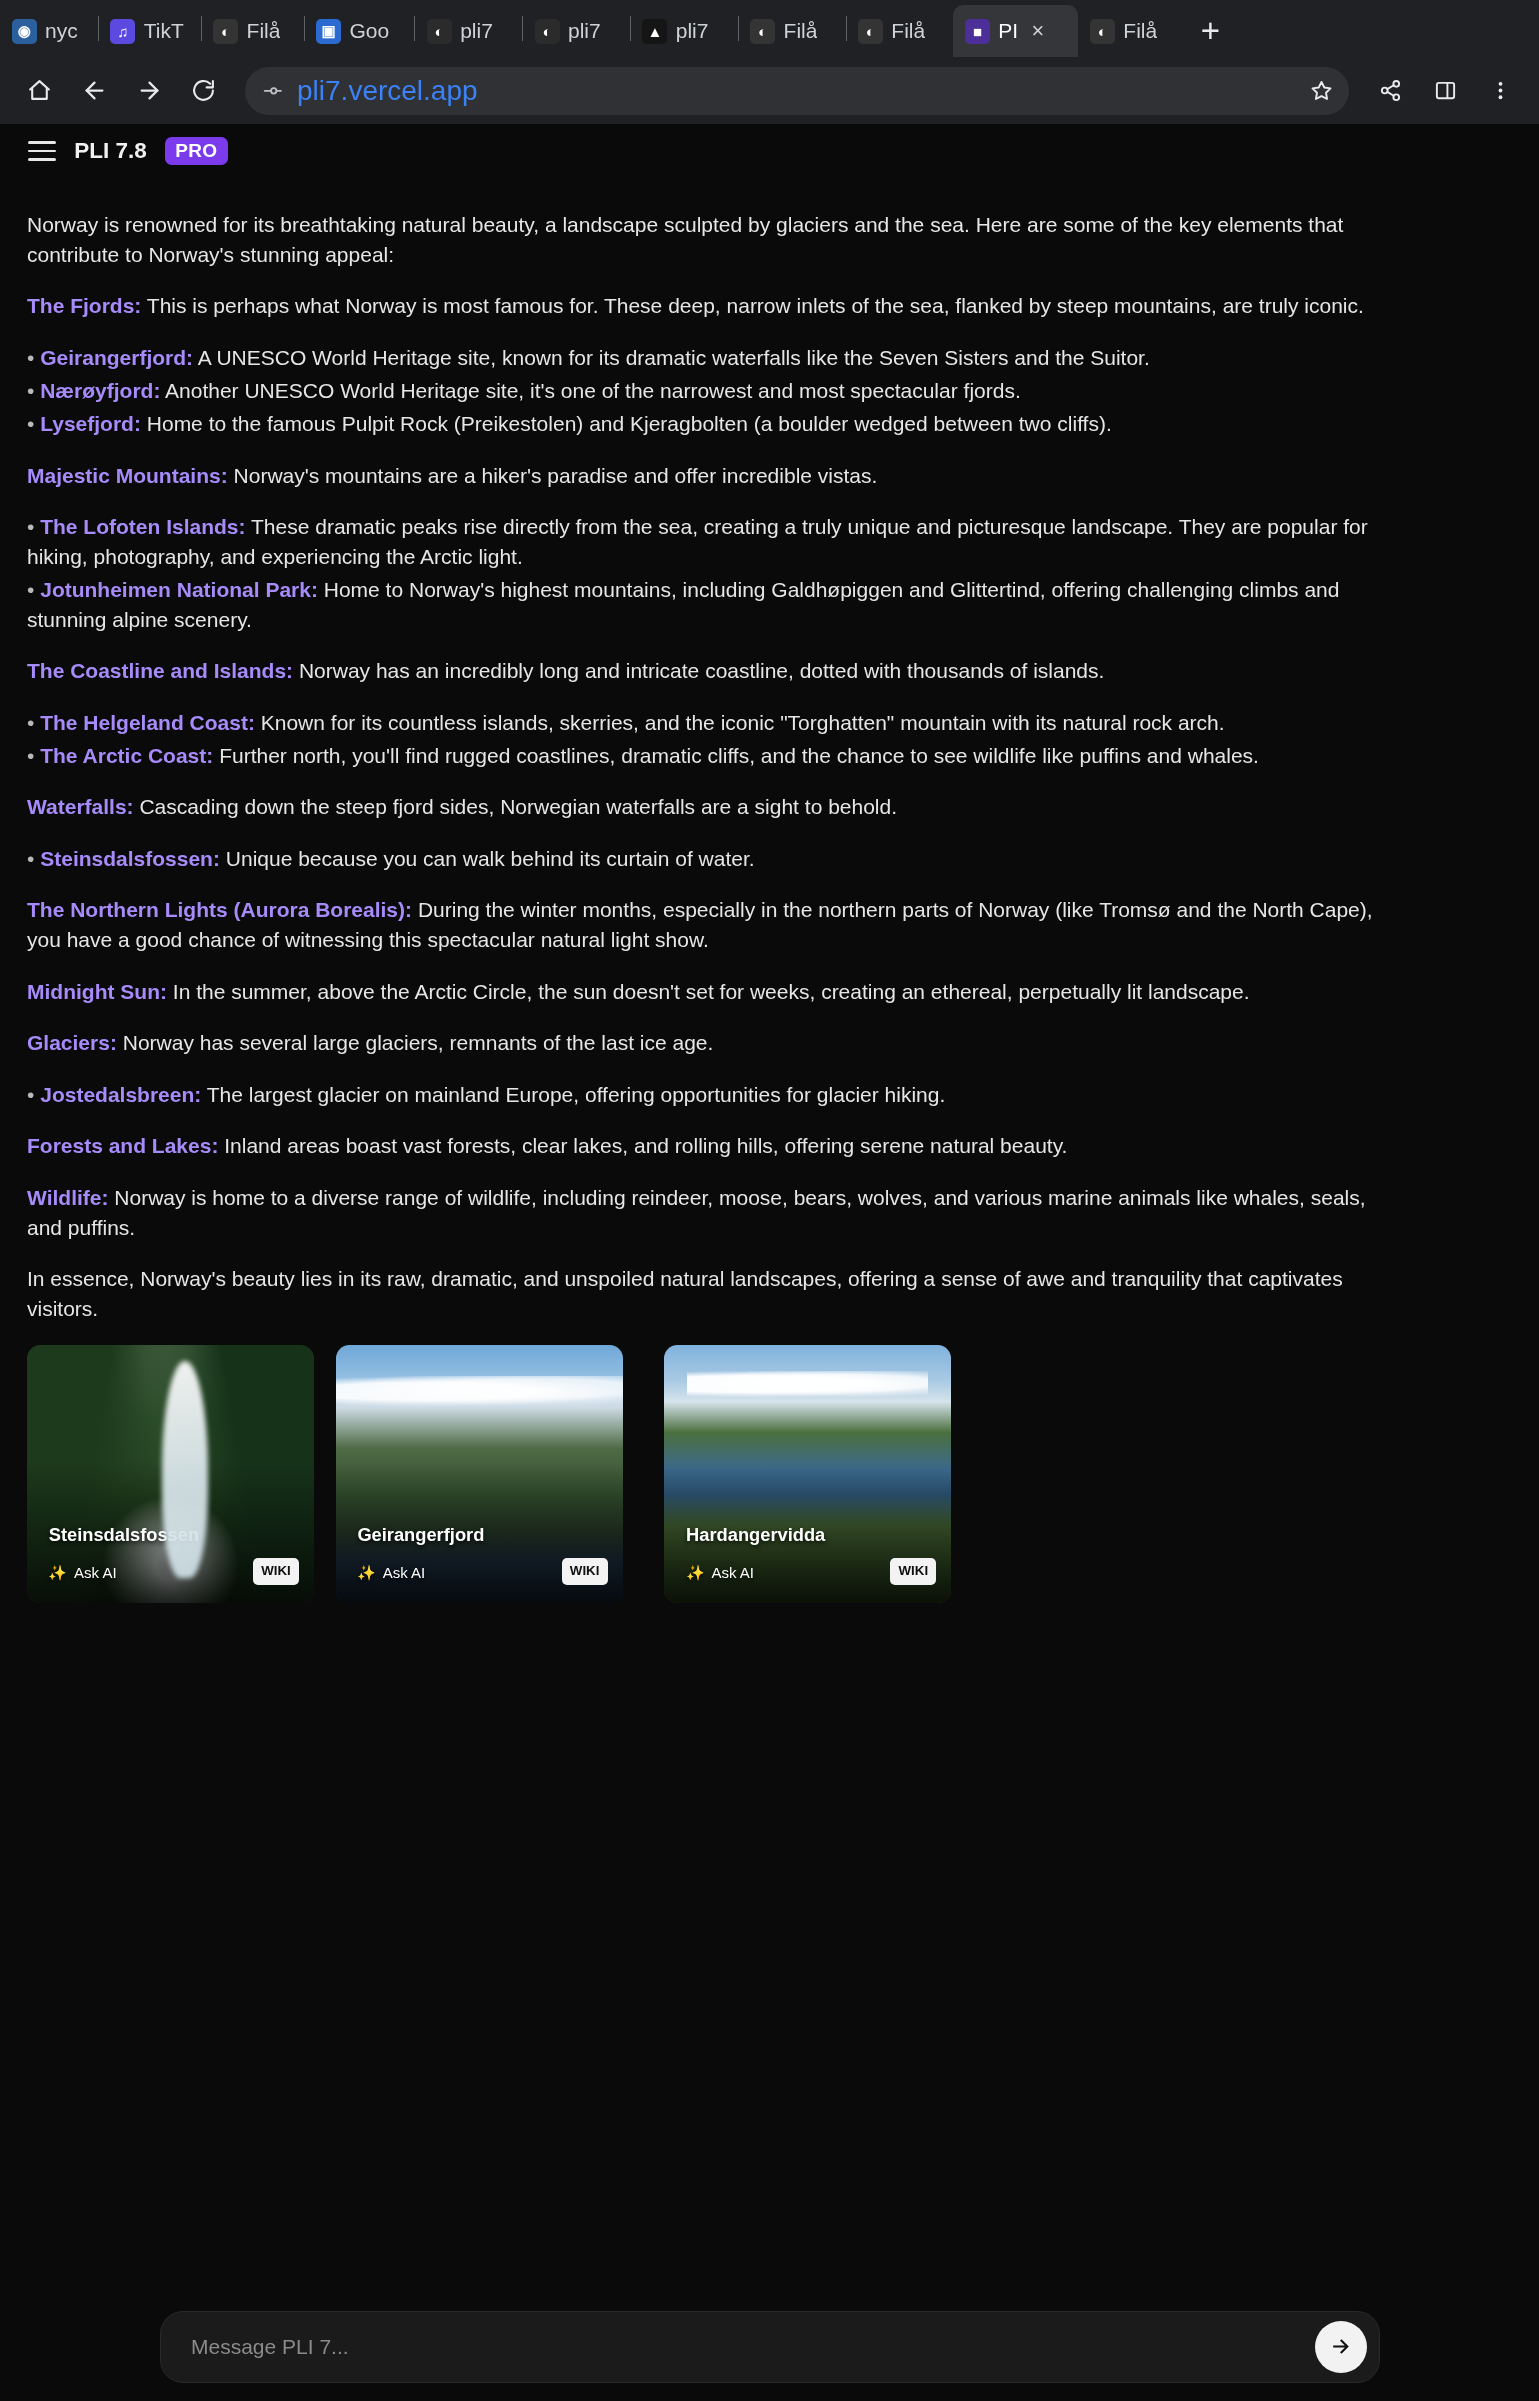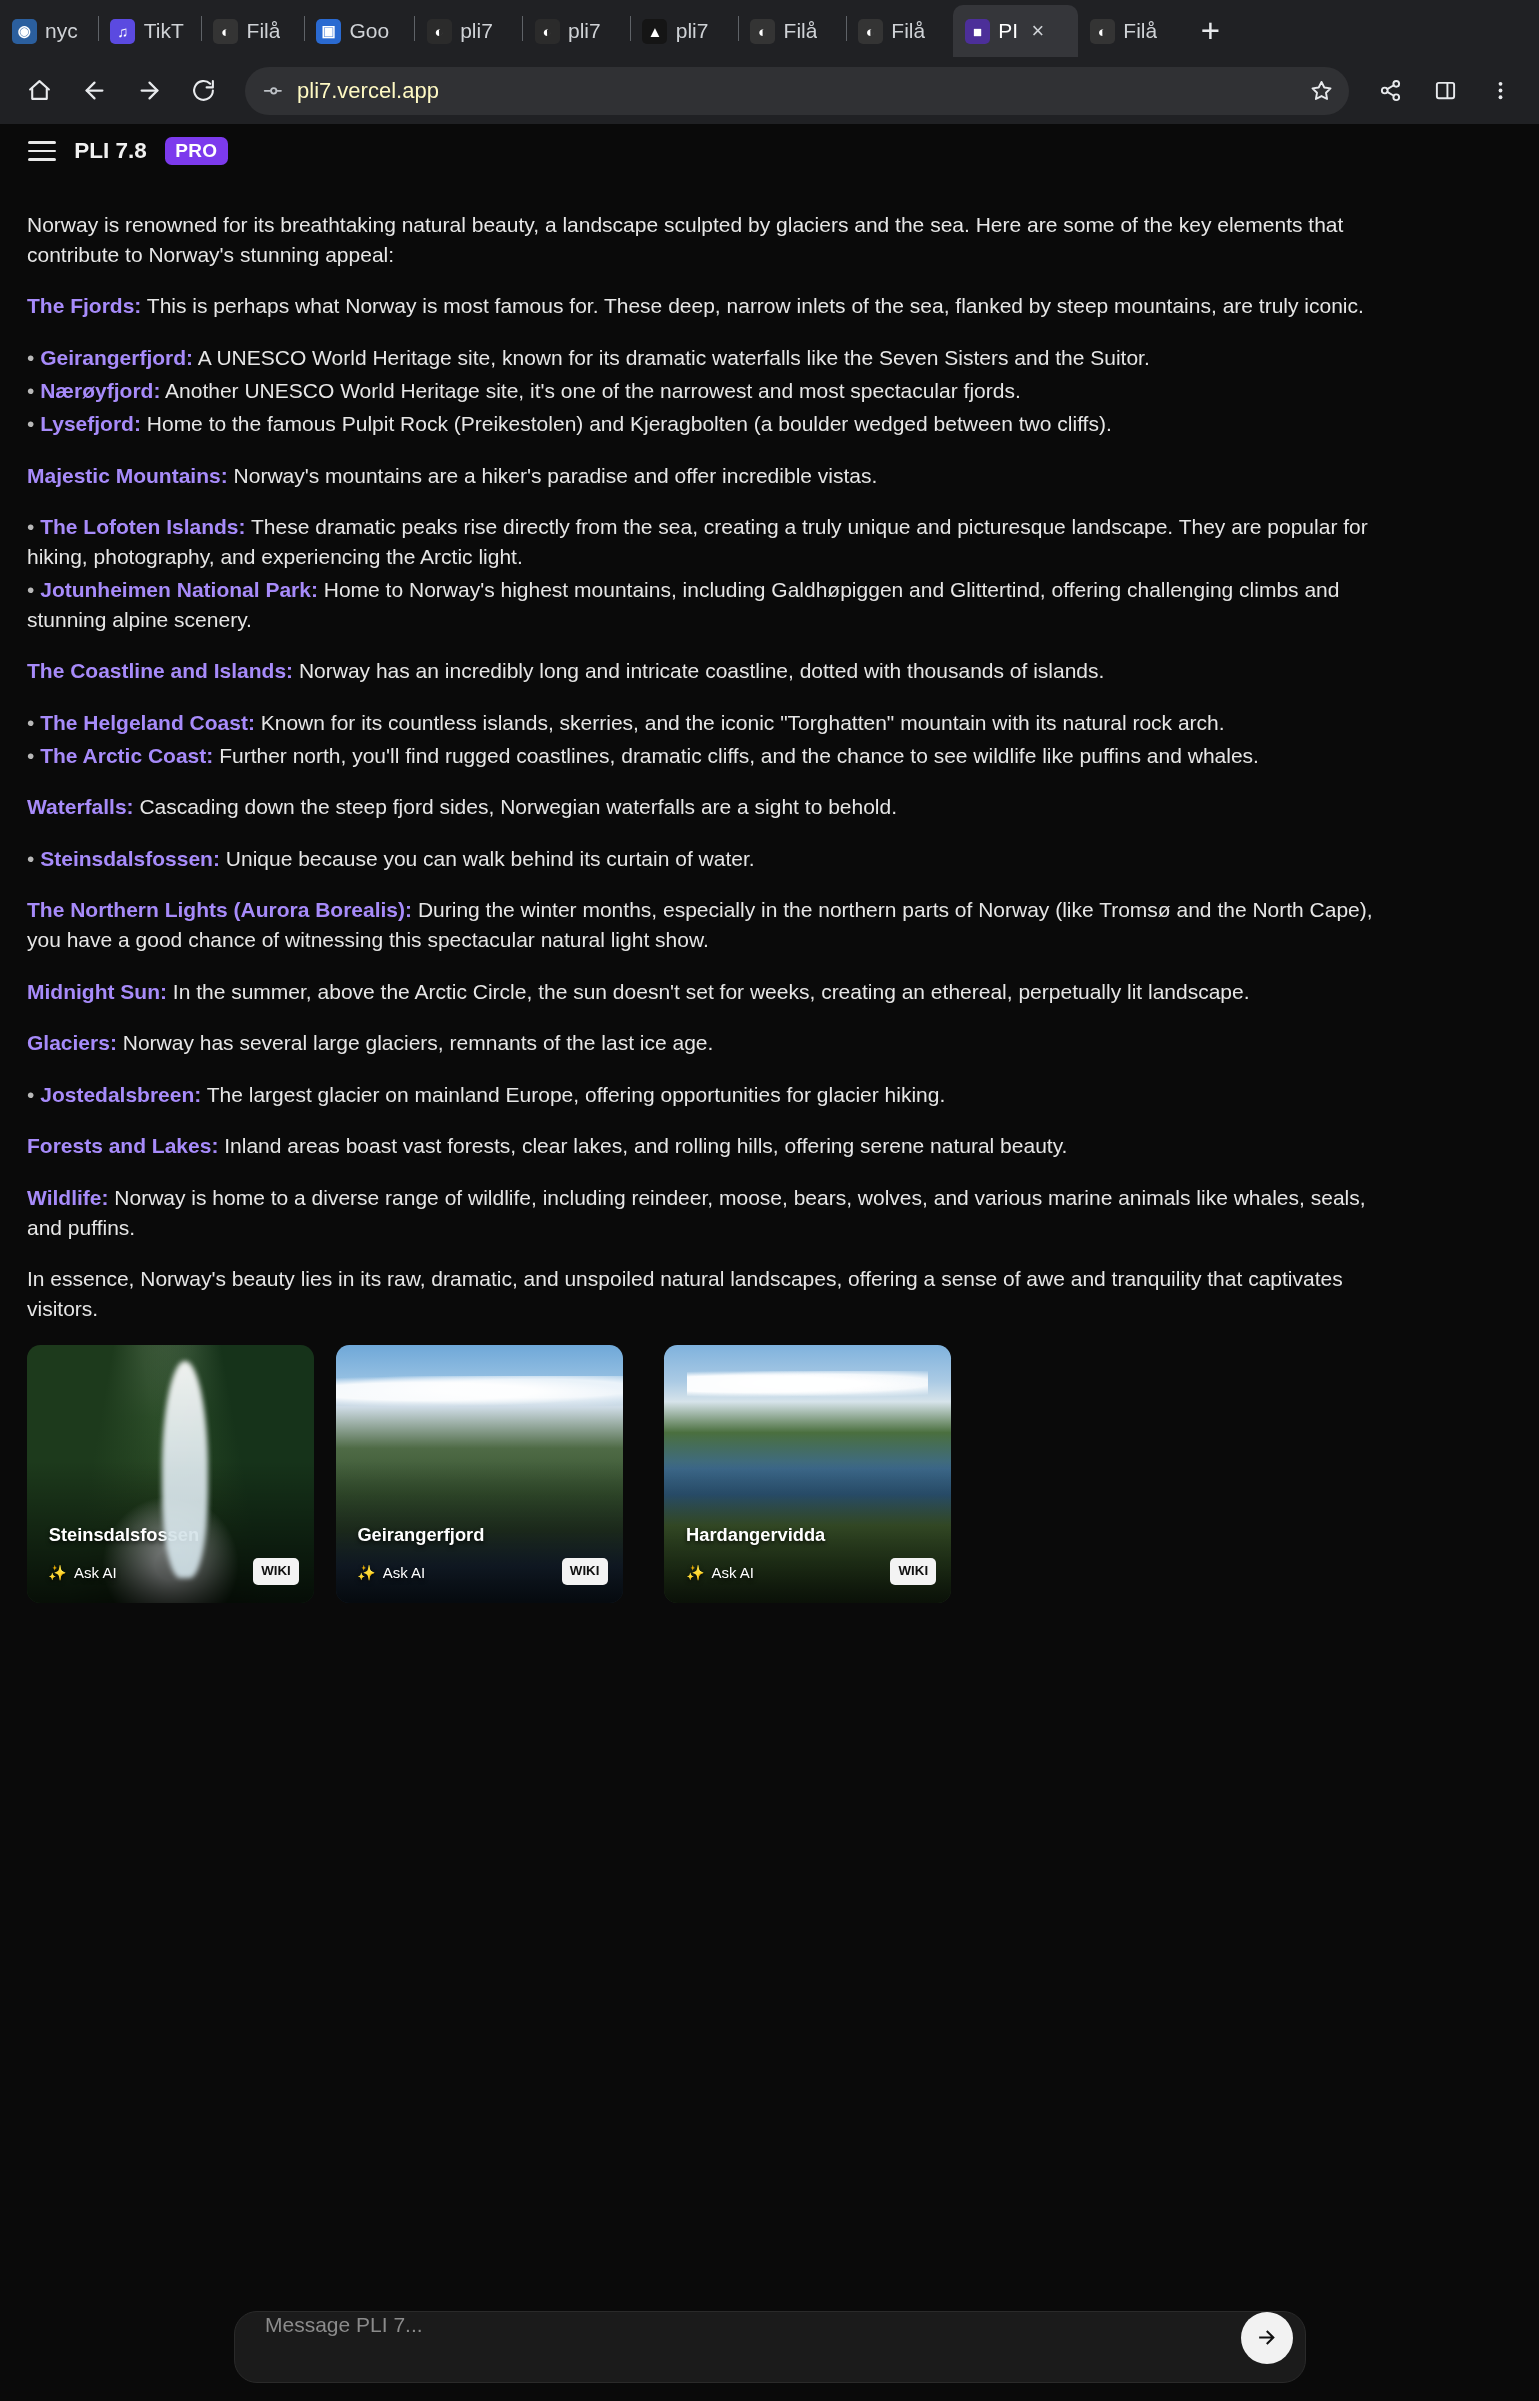--- a/index.html
+++ b/index.html
@@ -78,22 +78,22 @@
     background:#303134;
     border-radius:24px;
     display:flex;
     align-items:center;
     padding: 0 16.7px;
     gap:13.3px;
     margin: 0 8.3px;
   }
   .omnibox .url {
     flex:1;
-    color:#fef9c3;
-    font-size:22px;
+    color:#3b82f6;
+    font-size:28px;
   }
   .icon-svg { display:block; }
 
   
   .app-header {
     height: 55px;
     background:#0a0a0a;
     display:flex;
     align-items:center;
     gap: 18.3px;
@@ -208,27 +208,27 @@
                 radial-gradient(ellipse at 65% 45%, rgba(255,255,255,.85) 0 40%, rgba(255,255,255,0) 72%);
   }
 
   
   .composer-wrap {
     position:absolute;
     left:0; right:0; bottom: 18.3px;
     display:flex; justify-content:center;
   }
   .composer {
-    width: 1072px;
+    width: 1220px;
     height: 72px;
     background:#1b1b1b;
     border: 0.8px solid #2a2a2a;
     border-radius: 23px;
     display:flex;
-    align-items:flex-start;
+    align-items:center;
     padding: 0 11.7px 0 28px;
   }
   .composer input {
     flex:1;
     background: transparent;
     border: none;
     outline: none;
     color:#e8e8e8;
     font-size: 21px;
     font-family: "Liberation Sans", sans-serif;

